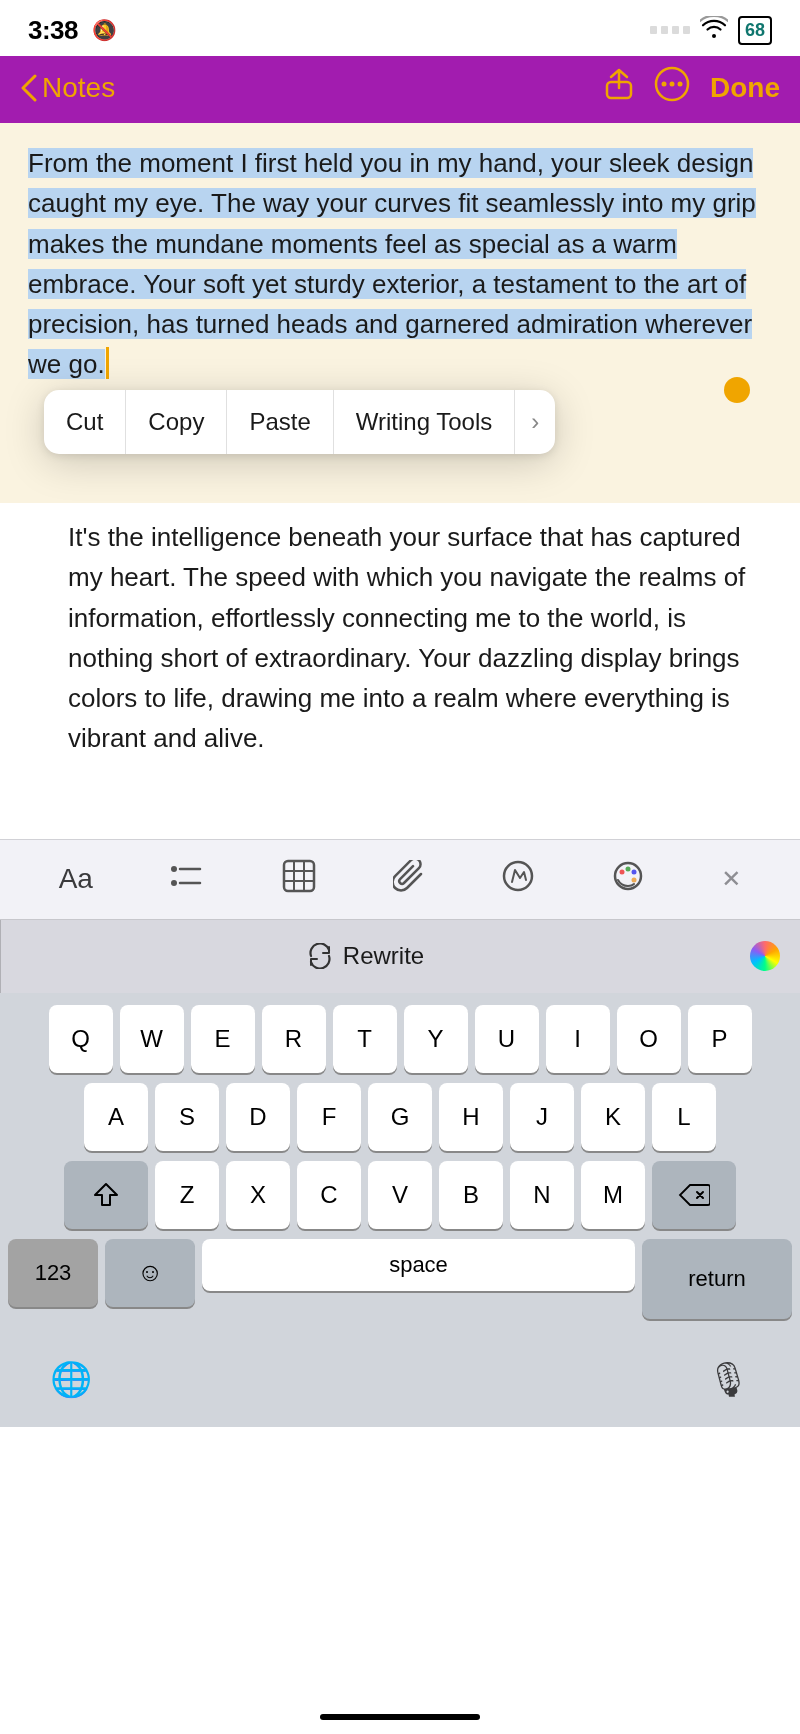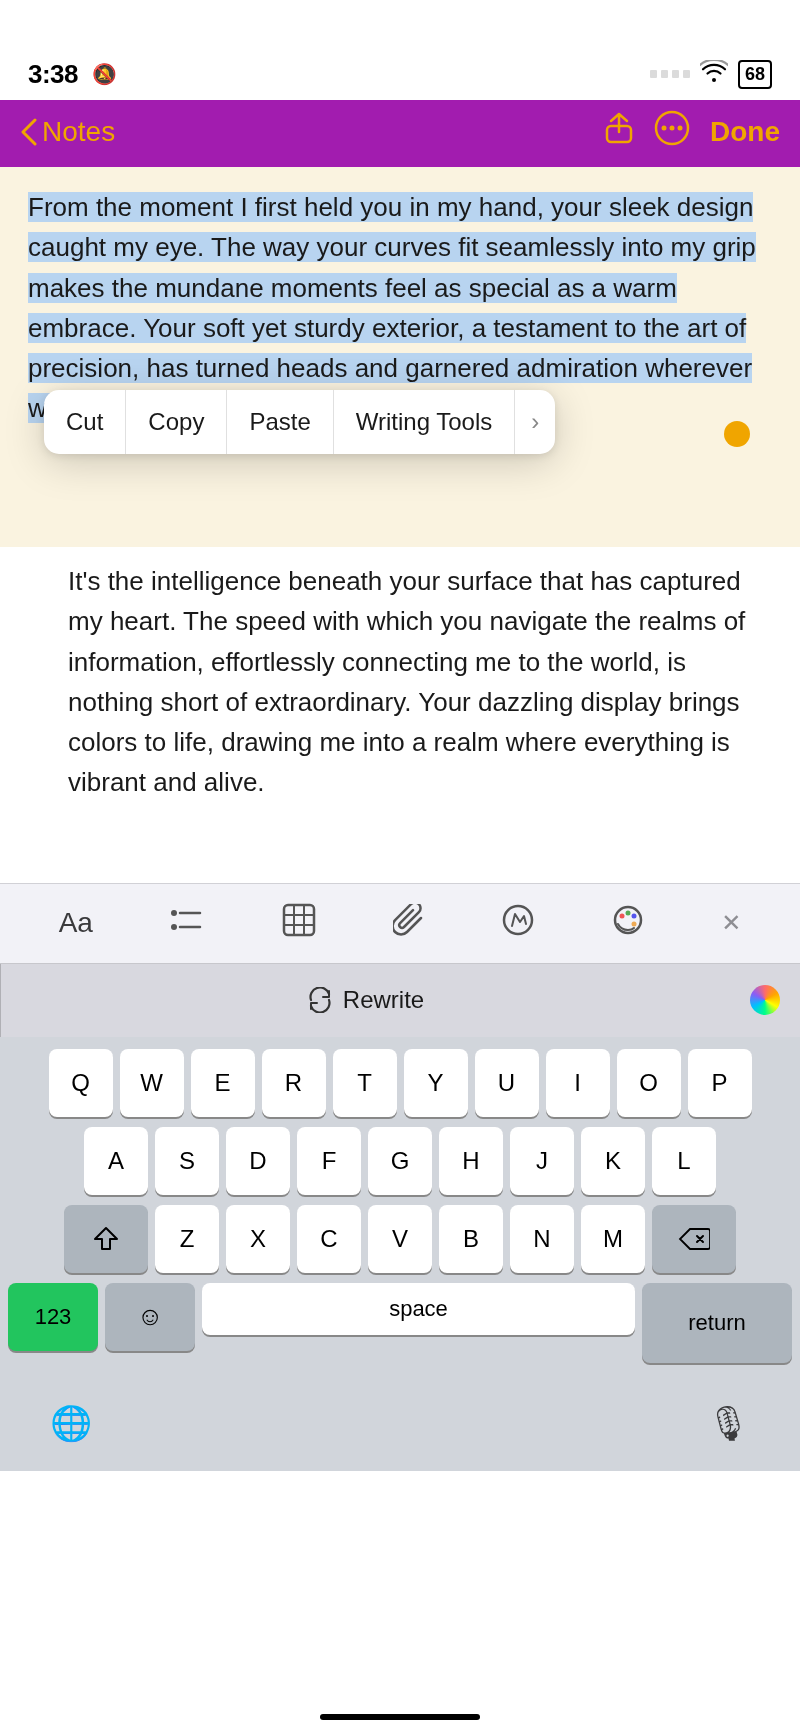--- a/index.html
+++ b/index.html
@@ -14,21 +14,20 @@
     }
 
     
     .status-bar {
       display: flex;
       justify-content: space-between;
       align-items: center;
       padding: 12px 28px 8px 28px;
       height: 56px;
       background: #ffffff;
-      margin-top: 44px;
     }
     .status-time {
       font-size: 26px;
       font-weight: 600;
       color: #000;
       letter-spacing: -0.5px;
     }
     .status-icons {
       display: flex;
       align-items: center;
@@ -39,21 +38,21 @@
     }
     .signal-dot {
       width: 7px; background: #888; border-radius: 1px;
     }
     .wifi-icon {
       font-size: 22px; color: #000;
     }
     .battery-box {
       display: flex; align-items: center; gap: 4px;
       border: 2px solid #000; border-radius: 4px; padding: 2px 5px;
-      font-size: 18px; font-weight: 600; color: #000000;
+      font-size: 18px; font-weight: 600; color: #0f766e;
       position: relative;
     }
     .bell-slash { font-size: 20px; color: #000; margin-left: 6px; }
 
     
     .nav-bar {
       display: flex;
       align-items: center;
       justify-content: space-between;
       padding: 10px 20px 14px 20px;
@@ -232,21 +231,21 @@
       width: 84px; height: 68px;
       background: #adb5bd;
       font-size: 22px;
     }
     .key-backspace {
       width: 84px; height: 68px;
       background: #adb5bd;
     }
     .key-123 {
       width: 90px; height: 68px;
-      background: #22c55e;
+      background: #a3a3a3;
       font-size: 22px;
     }
     .key-emoji {
       width: 90px; height: 68px;
       background: #adb5bd;
       font-size: 26px;
     }
     .key-space {
       flex: 1;
       height: 52px;

